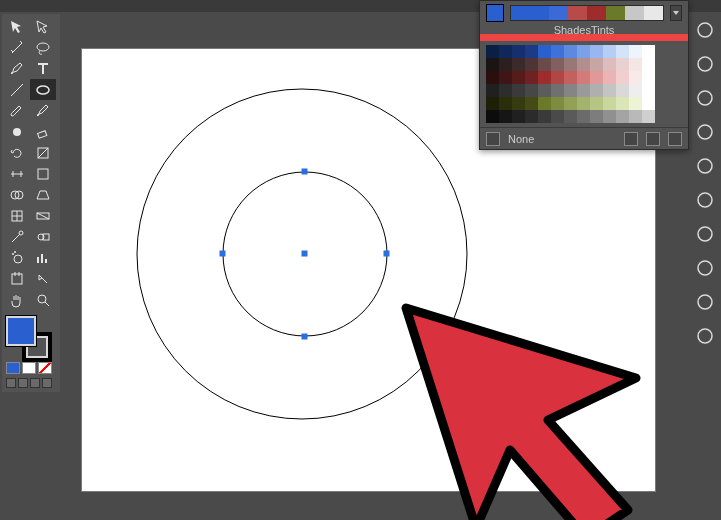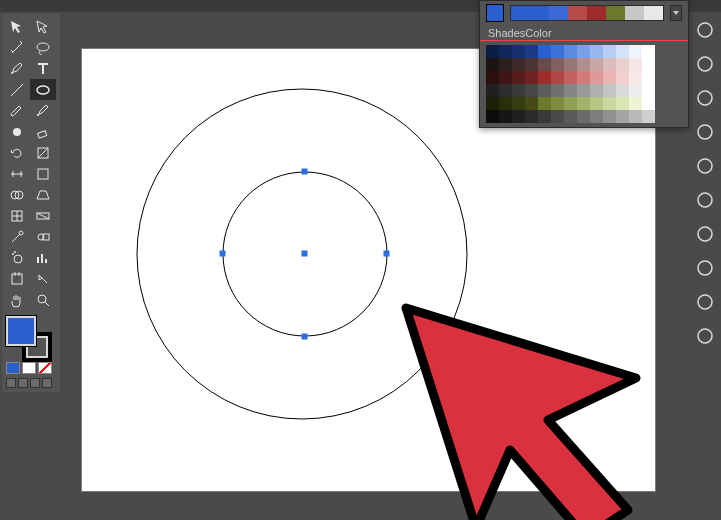--- a/index.html
+++ b/index.html
@@ -34,21 +34,21 @@
 
 #panel{position:absolute;left:479px;top:0;width:210px;background:#535353;border:1px solid #2b2b2b;box-shadow:0 2px 6px rgba(0,0,0,.4)}
 #tabs{height:18px;background:#393939;display:flex;align-items:flex-end;padding-left:4px;gap:2px}
 .tab{height:16px;padding:2px 6px;color:#a8a8a8;background:#3f3f3f;border-top-left-radius:2px;border-top-right-radius:2px;font-size:10px;line-height:12px}
 .tab-active{background:#535353;color:#e8e8e8}
 #baserow{height:24px;display:flex;align-items:center;padding:0 6px;gap:6px}
 #basecolor{width:18px;height:18px;border:1px solid #000;background:#2a5fd0}
 #harmony{height:16px;flex:1;display:flex;border:1px solid #2b2b2b}
 .hc{flex:1}
 #harmdrop{width:12px;height:16px;background:#454545;border:1px solid #2b2b2b;display:flex;align-items:center;justify-content:center}
-#shadesrow{height:16px;display:flex;align-items:center;justify-content:flex-start;padding:0 8px;color:#ccc;font-size:10px;border-bottom:1px solid #ef4444}
+#shadesrow{height:16px;display:flex;align-items:center;justify-content:center;padding:0 20px;color:#ccc;font-size:10px;border-bottom:7px solid #ef4444}
 #grid{padding:4px 6px;display:flex;flex-direction:column;gap:0}
 .grow{display:flex}
 .gc{width:13px;height:13px}
 #panelfoot{height:22px;border-top:1px solid #3a3a3a;display:flex;align-items:center;padding:0 6px;gap:8px;color:#ccc;font-size:10px}
 .footicon{width:14px;height:14px;border:1px solid #888;background:#454545}
 
 
 #bigcursor{position:absolute;left:398px;top:300px;pointer-events:none}
 </style>
 </head>
@@ -312,21 +312,21 @@
         </div>
     <div id="harmdrop">
       <svg viewBox="0 0 8 8" width="8" height="8">
             <path d="M1 2l3 4 3-4z" fill="#ccc"></path>
           </svg>
     </div>
   </div>
 
   <div id="shadesrow">
     <span>Shades</span>
-    <span>Color</span>
+    <span>Tints</span>
   </div>
 
   <div id="grid">
         <div class="grow">
           <div class="gc" style="background: rgb(11, 31, 69);"></div>
           <div class="gc" style="background: rgb(16, 39, 90);"></div>
           <div class="gc" style="background: rgb(22, 48, 111);"></div>
           <div class="gc" style="background: rgb(29, 58, 132);"></div>
           <div class="gc" style="background: rgb(42, 95, 208);"></div>
           <div class="gc" style="background: rgb(63, 114, 216);"></div>
@@ -408,19 +408,27 @@
           <div class="gc" style="background: rgb(90, 90, 90);"></div>
           <div class="gc" style="background: rgb(107, 107, 107);"></div>
           <div class="gc" style="background: rgb(125, 125, 125);"></div>
           <div class="gc" style="background: rgb(144, 144, 144);"></div>
           <div class="gc" style="background: rgb(164, 164, 164);"></div>
           <div class="gc" style="background: rgb(185, 185, 185);"></div>
           <div class="gc" style="background: rgb(207, 207, 207);"></div>
         </div>
       </div>
 
+  <div id="panelfoot">
+    <div class="footicon"></div>
+    <span>None</span>
+    <div style="flex:1"></div>
+    <div class="footicon"></div>
+    <div class="footicon"></div>
+    <div class="footicon"></div>
+  </div>
 </div>
 
 <svg id="bigcursor" width="260" height="240">
   <path d="M8 8 L238 78 L150 120 L230 210 L188 238 L112 150 L78 228 Z" fill="#d9323e" stroke="#000" stroke-width="9" stroke-linejoin="round"></path>
 </svg>
 
 </div>
 
 </body></html>

